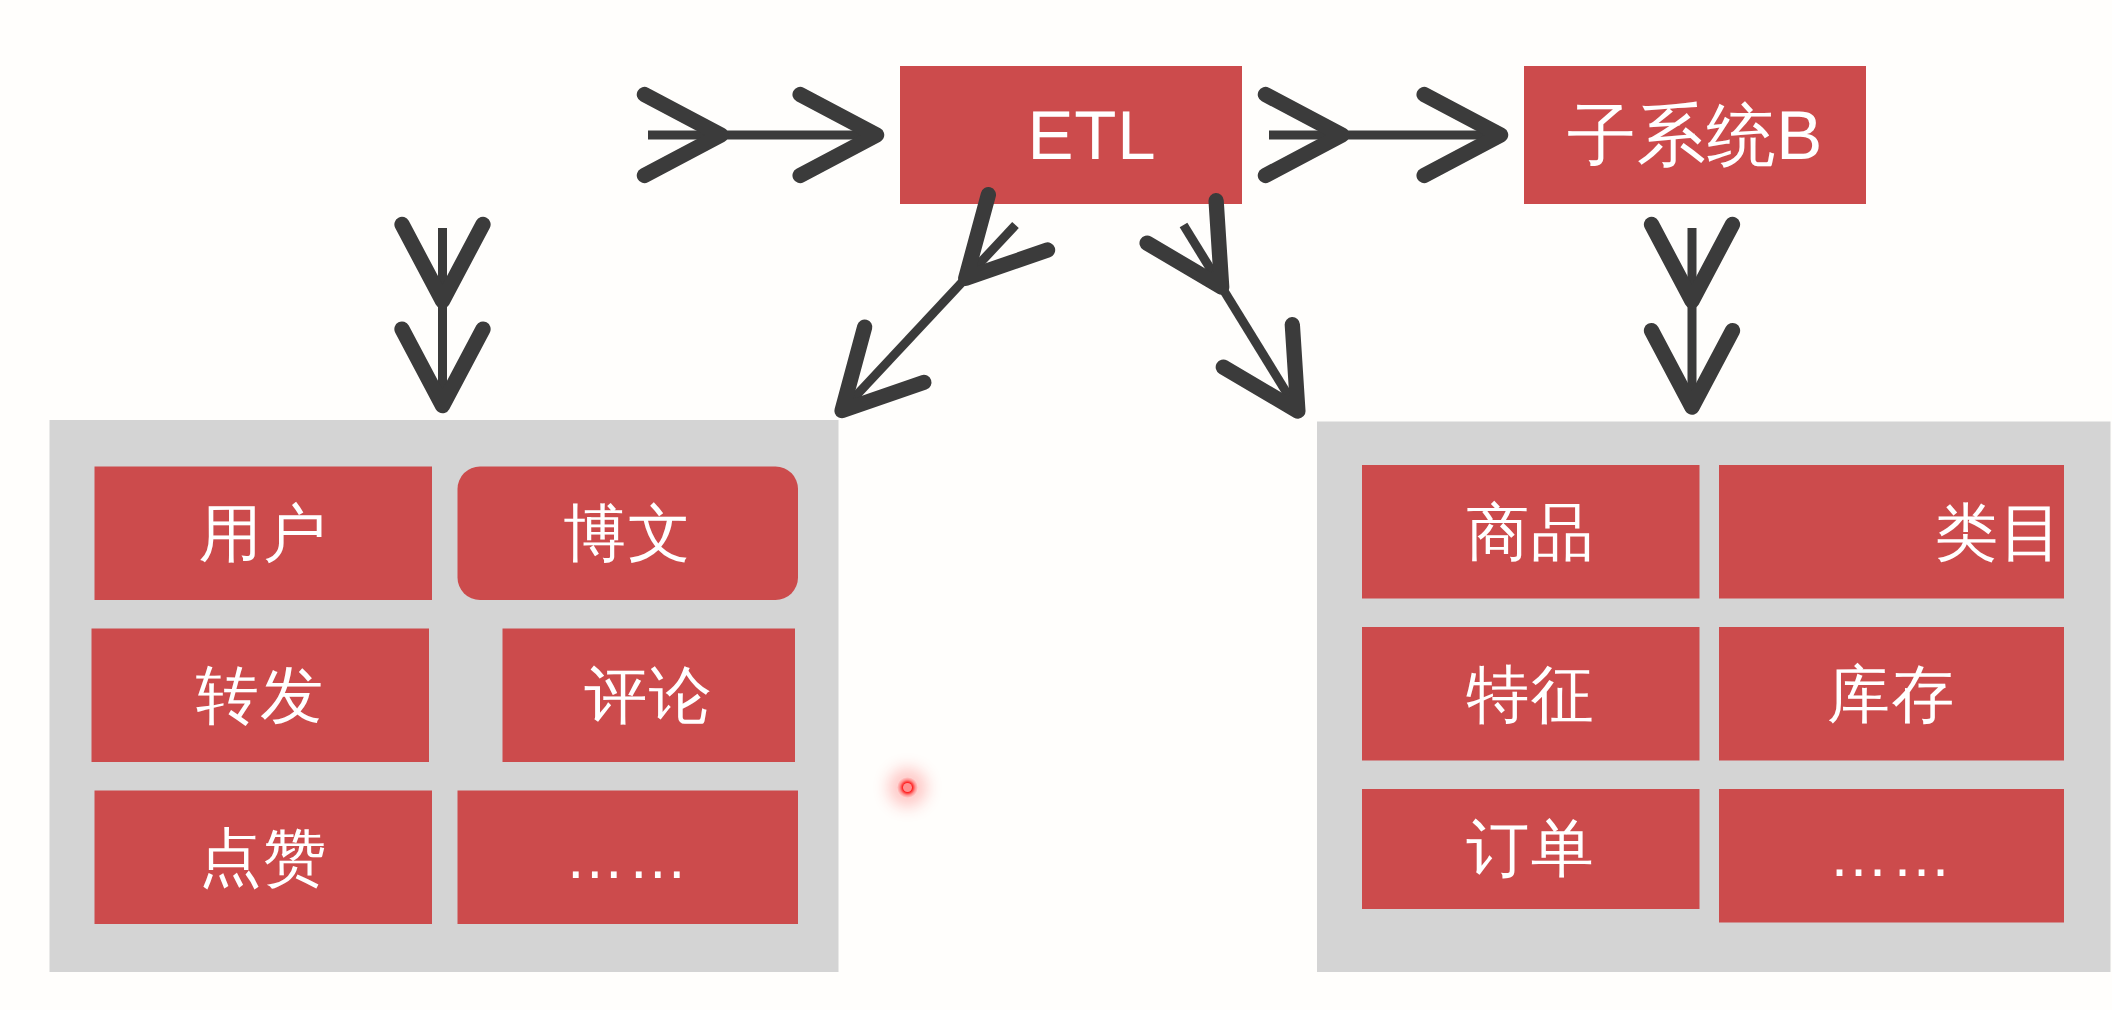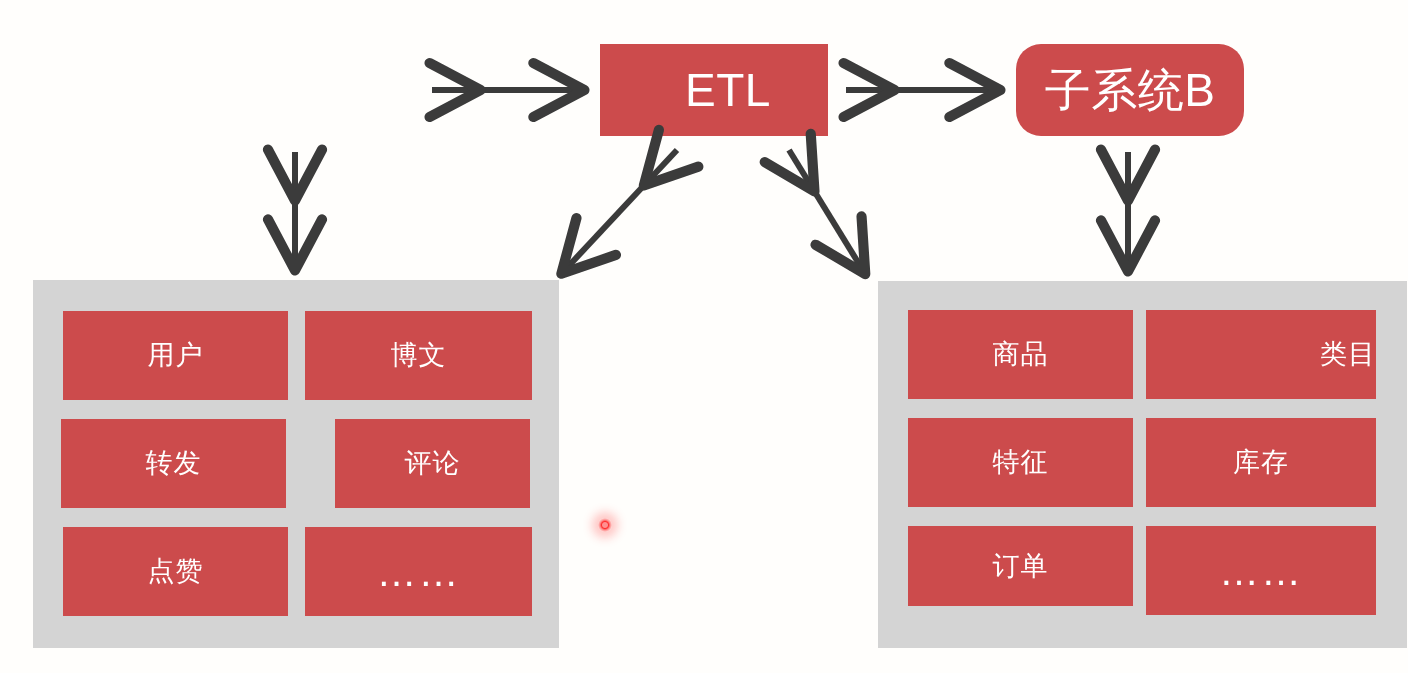--- a/index.html
+++ b/index.html
@@ -37,21 +37,21 @@
     background: #d4d4d4;
     box-sizing: border-box;
   }
   .cell-box {
     position: absolute;
     background: #cc4b4c;
     color: #ffffff;
     display: flex;
     align-items: center;
     justify-content: center;
-    font-size: 27px;
+    font-size: 42px;
     box-sizing: border-box;
     line-height: 1;
     white-space: nowrap;
     letter-spacing: 1px;
   }
   .cell-box.ellipsis {
     font-size: 40px;
     letter-spacing: 2px;
   }
   #arrow-layer {
@@ -85,30 +85,30 @@
 </head>
 <body>
 
 <div id="diagram-canvas">
 
 
   <div class="node-box top-node" style="left:600px; top:44px; width:228px; height:92px;padding-left:28px;">
     <span>ETL</span>
   </div>
 
-  <div class="node-box top-node" style="left:1016px; top:44px; width:228px; height:92px;border-radius:25px;">
+  <div class="node-box top-node" style="left:1016px; top:44px; width:228px; height:92px;">
     <span>子系统B</span>
   </div>
 
   <div class="group-panel" style="left:33px; top:280px; width:526px; height:368px;">
 
     <div class="cell-box" style="left:30px; top:31px; width:225px; height:89px;">
       <span>用户</span>
     </div>
-    <div class="cell-box" style="left:272px; top:31px; width:227px; height:89px;">
+    <div class="cell-box" style="left:272px; top:31px; width:227px; height:89px;border-radius:15px;">
       <span>博文</span>
     </div>
 
     <div class="cell-box" style="left:28px; top:139px; width:225px; height:89px;">
       <span>转发</span>
     </div>
     <div class="cell-box" style="left:272px; top:139px; width:195px; height:89px;margin-left:30px;">
       <span>评论</span>
     </div>
 

